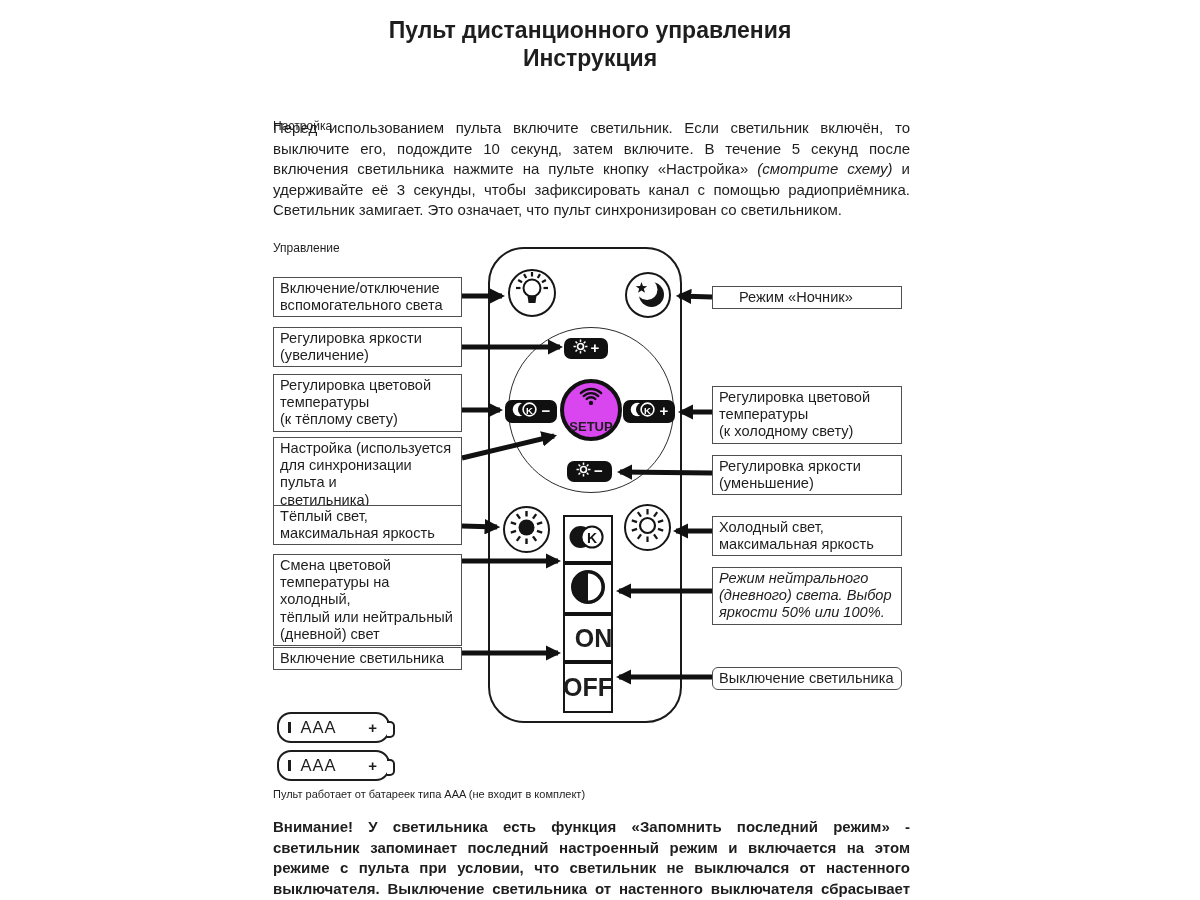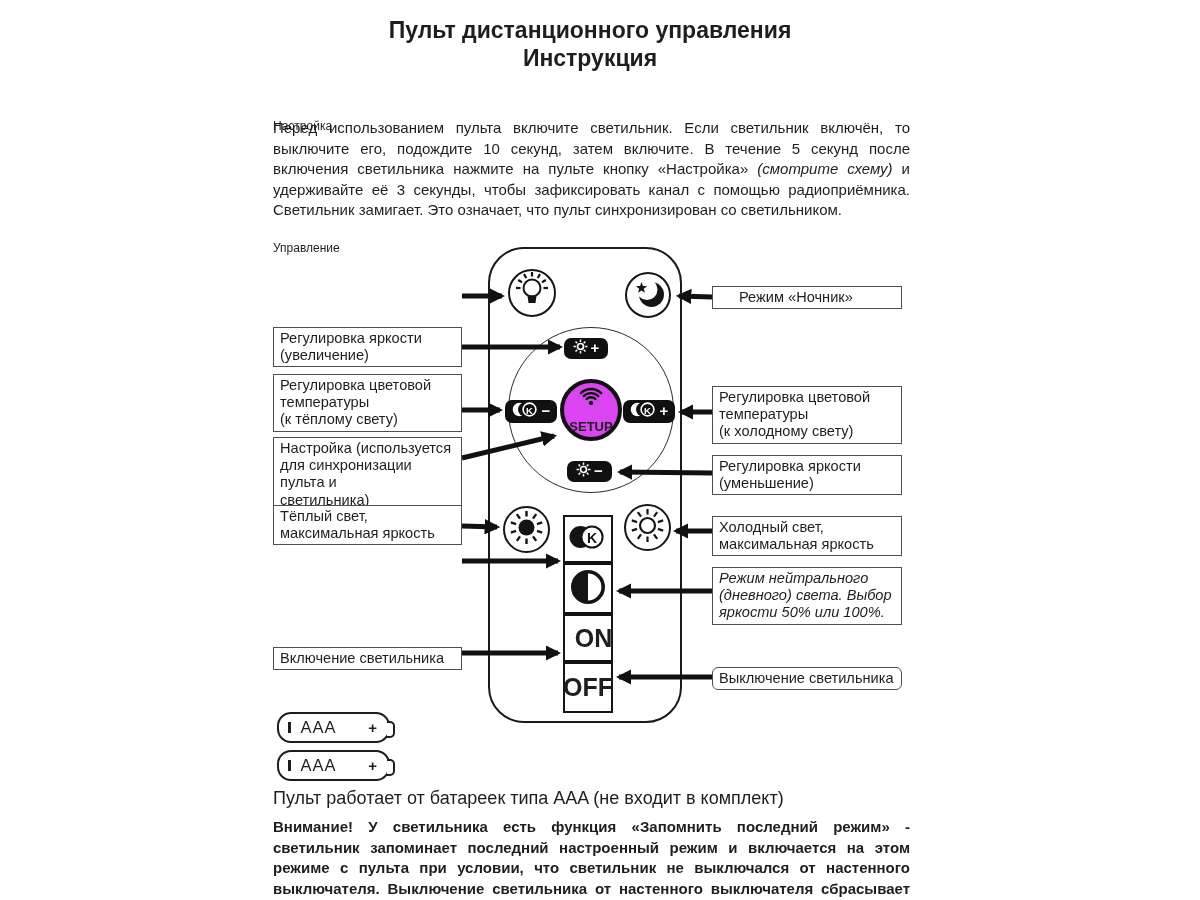--- a/index.html
+++ b/index.html
@@ -56,30 +56,36 @@
     <div>Инструкция</div>
   </div>
 
   <div class="abs h-small" style="left:273px;top:90px;">Настройка</div>
   <div class="abs para" style="left:273px;top:118px;">
     <span>Перед использованием пульта включите светильник. Если светильник включён, то выключите его, подождите 10 секунд, затем включите. В течение 5 секунд после включения светильника нажмите на пульте кнопку «Настройка» </span><span class="it">(смотрите схему)</span><span> и удерживайте её 3 секунды, чтобы зафиксировать канал с помощью радиоприёмника. Светильник замигает. Это означает, что пульт синхронизирован со светильником.</span>
   </div>
 
   <div class="abs h-small" style="left:273px;top:212px;">Управление</div>
 
+  <div class="box box-l" style="top:277px;">Включение/отключение
+вспомогательного света</div>
   <div class="box box-l" style="top:327px;">Регулировка яркости
 (увеличение)</div>
   <div class="box box-l" style="top:374px;">Регулировка цветовой
 температуры
 (к тёплому свету)</div>
   <div class="box box-l" style="top:437px;">Настройка (используется
 для синхронизации пульта и
 светильника)</div>
   <div class="box box-l" style="top:505px;">Тёплый свет,
 максимальная яркость</div>
+  <div class="box box-l" style="top:554px;">Смена цветовой
+температуры на холодный,
+тёплый или нейтральный
+(дневной) свет</div>
   <div class="box box-l" style="top:647px;">Включение светильника</div>
 
   <div class="box box-r" style="top:286px;padding-left:26px;">Режим «Ночник»</div>
   <div class="box box-r" style="top:386px;">Регулировка цветовой
 температуры
 (к холодному свету)</div>
   <div class="box box-r" style="top:455px;">Регулировка яркости
 (уменьшение)</div>
   <div class="box box-r" style="top:516px;">Холодный свет,
 максимальная яркость</div>
@@ -288,17 +294,17 @@
     <span class="bplus">+</span>
     <span class="nub"></span>
   </div>
   <div class="battery" style="top:750px;">
     <span class="tick"></span>
     <span class="blabel">AAA</span>
     <span class="bplus">+</span>
     <span class="nub"></span>
   </div>
 
-  <div class="abs" style="left:273px;top:788px;font-size:18px;">Пульт работает от батареек типа AAA (не входит в комплект)</div>
+  <div class="abs" style="left:273px;top:788px;font-size:11px;">Пульт работает от батареек типа AAA (не входит в комплект)</div>
 
   <div class="abs para bold" style="left:273px;top:817px;">Внимание! У светильника есть функция «Запомнить последний режим» - светильник запоминает последний настроенный режим и включается на этом режиме с пульта при условии, что светильник не выключался от настенного выключателя. Выключение светильника от настенного выключателя сбрасывает настройки, пульт остаётся привязанным.</div>
 
 </div>
 
 </body></html>

